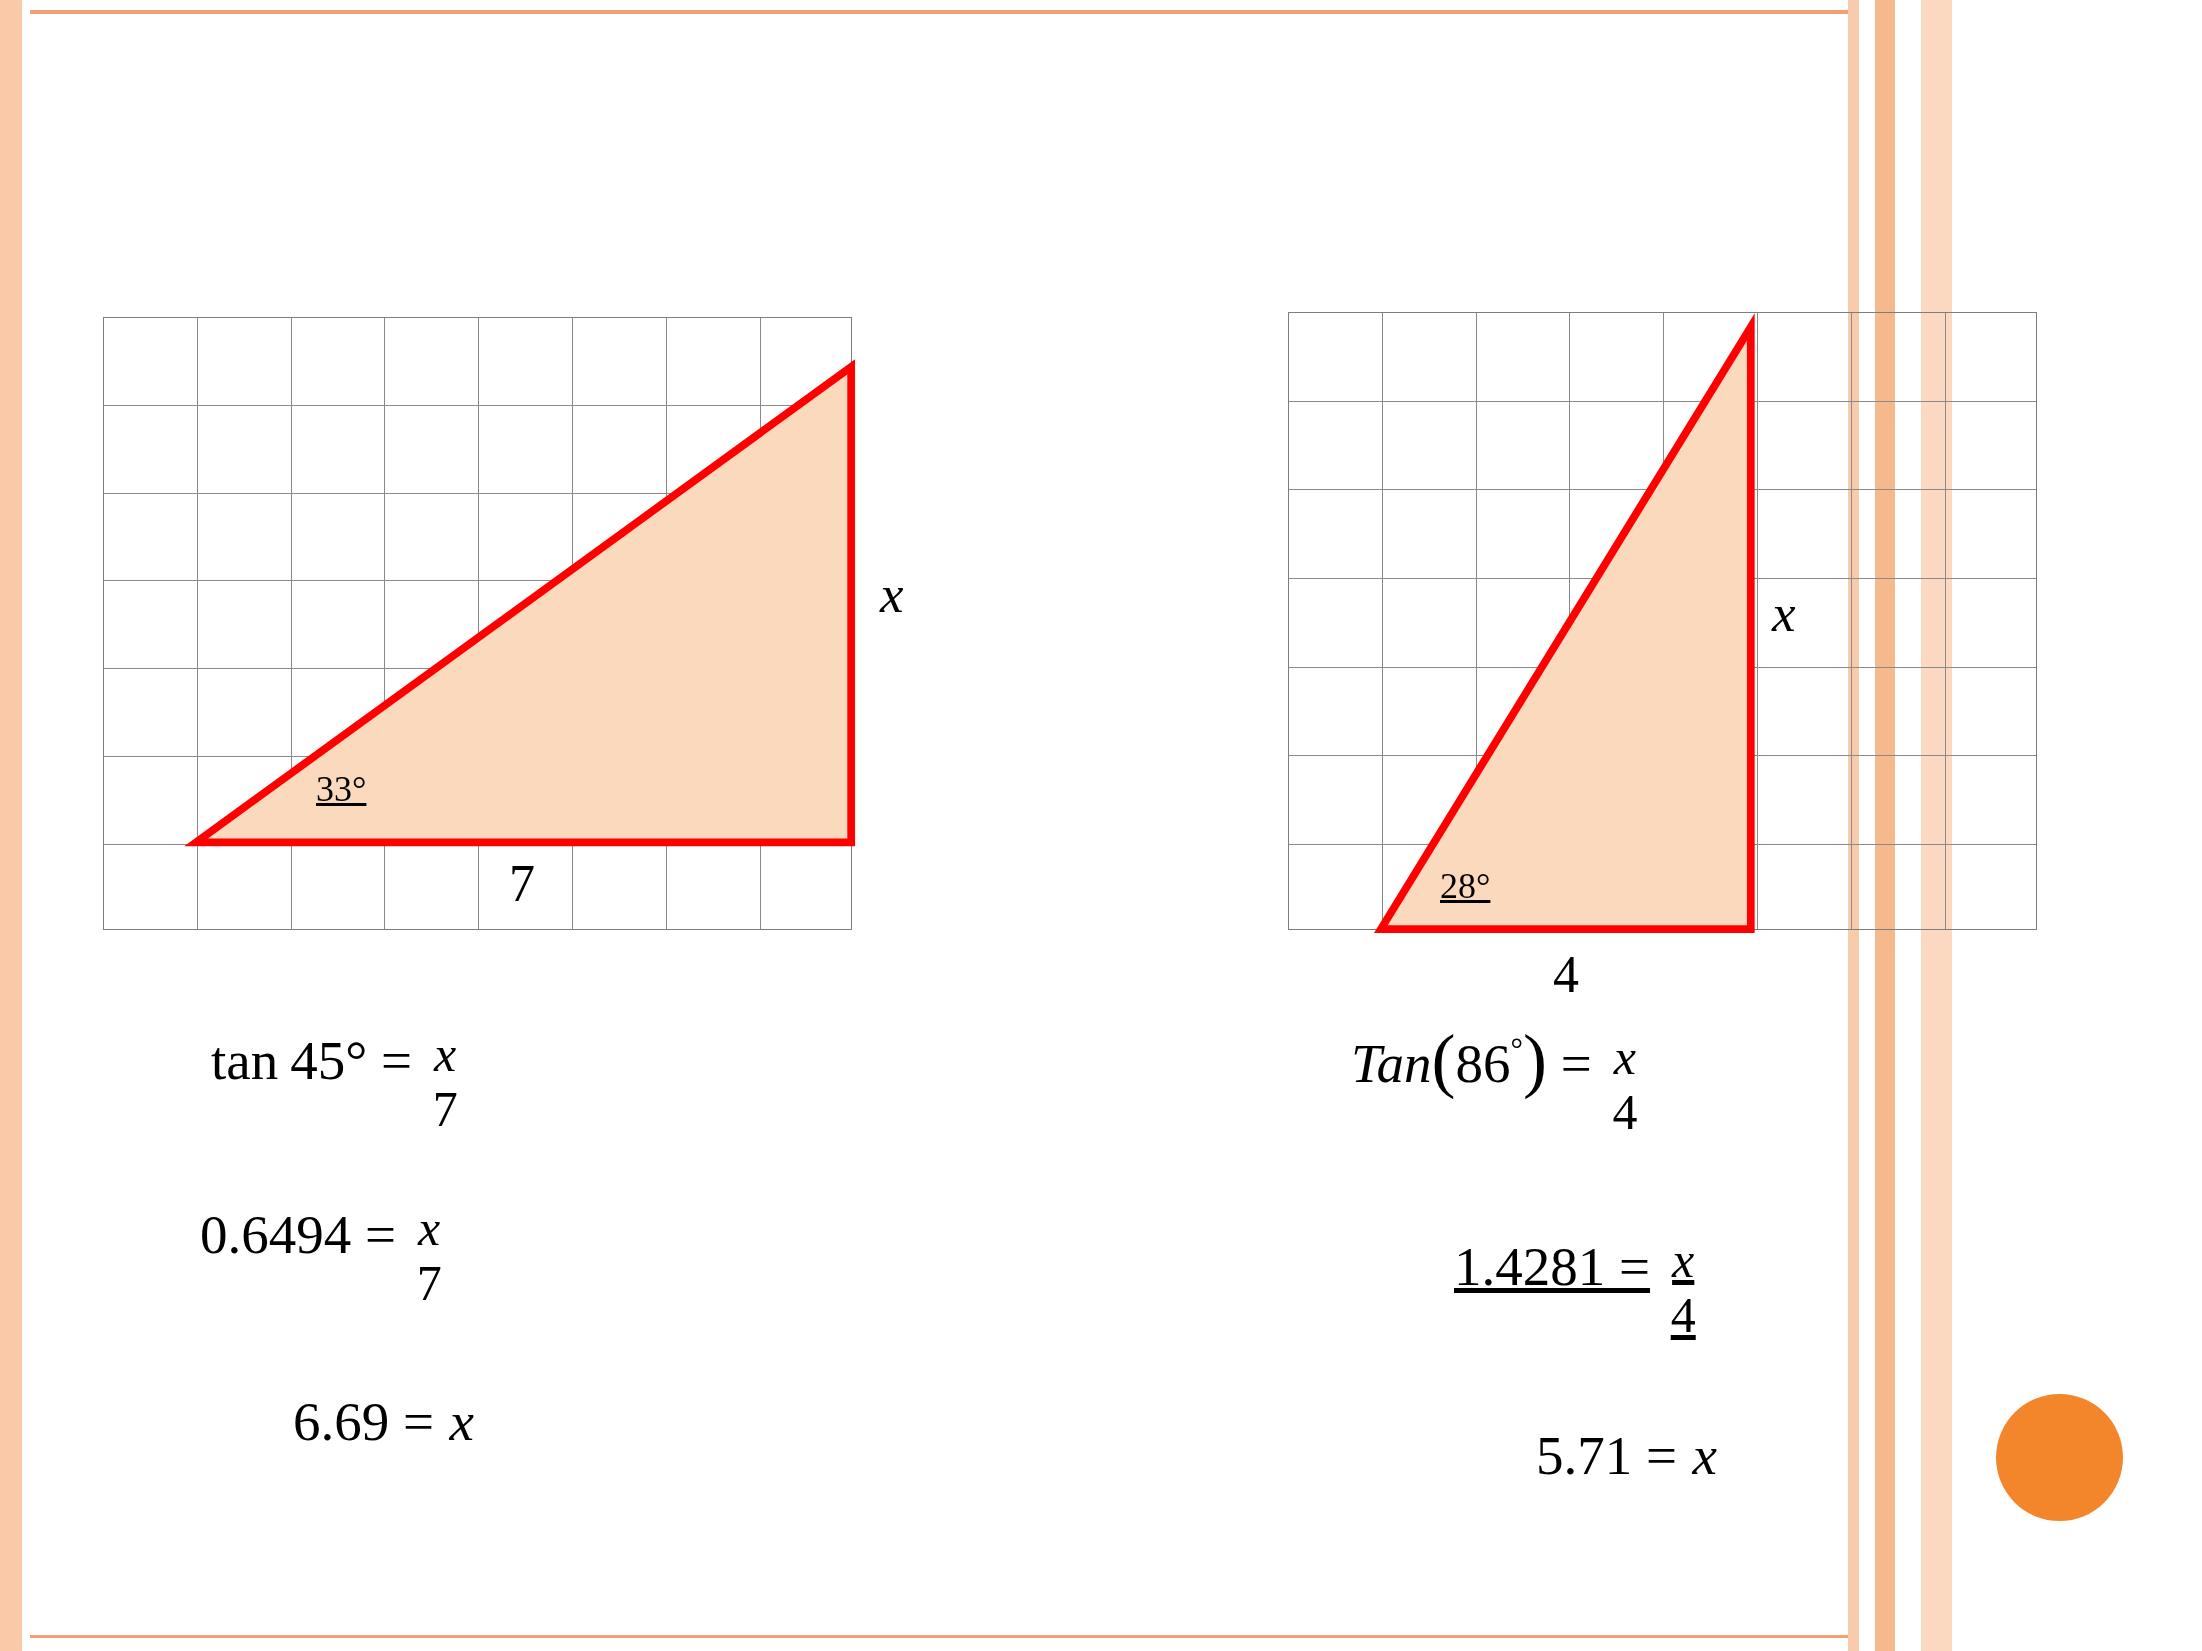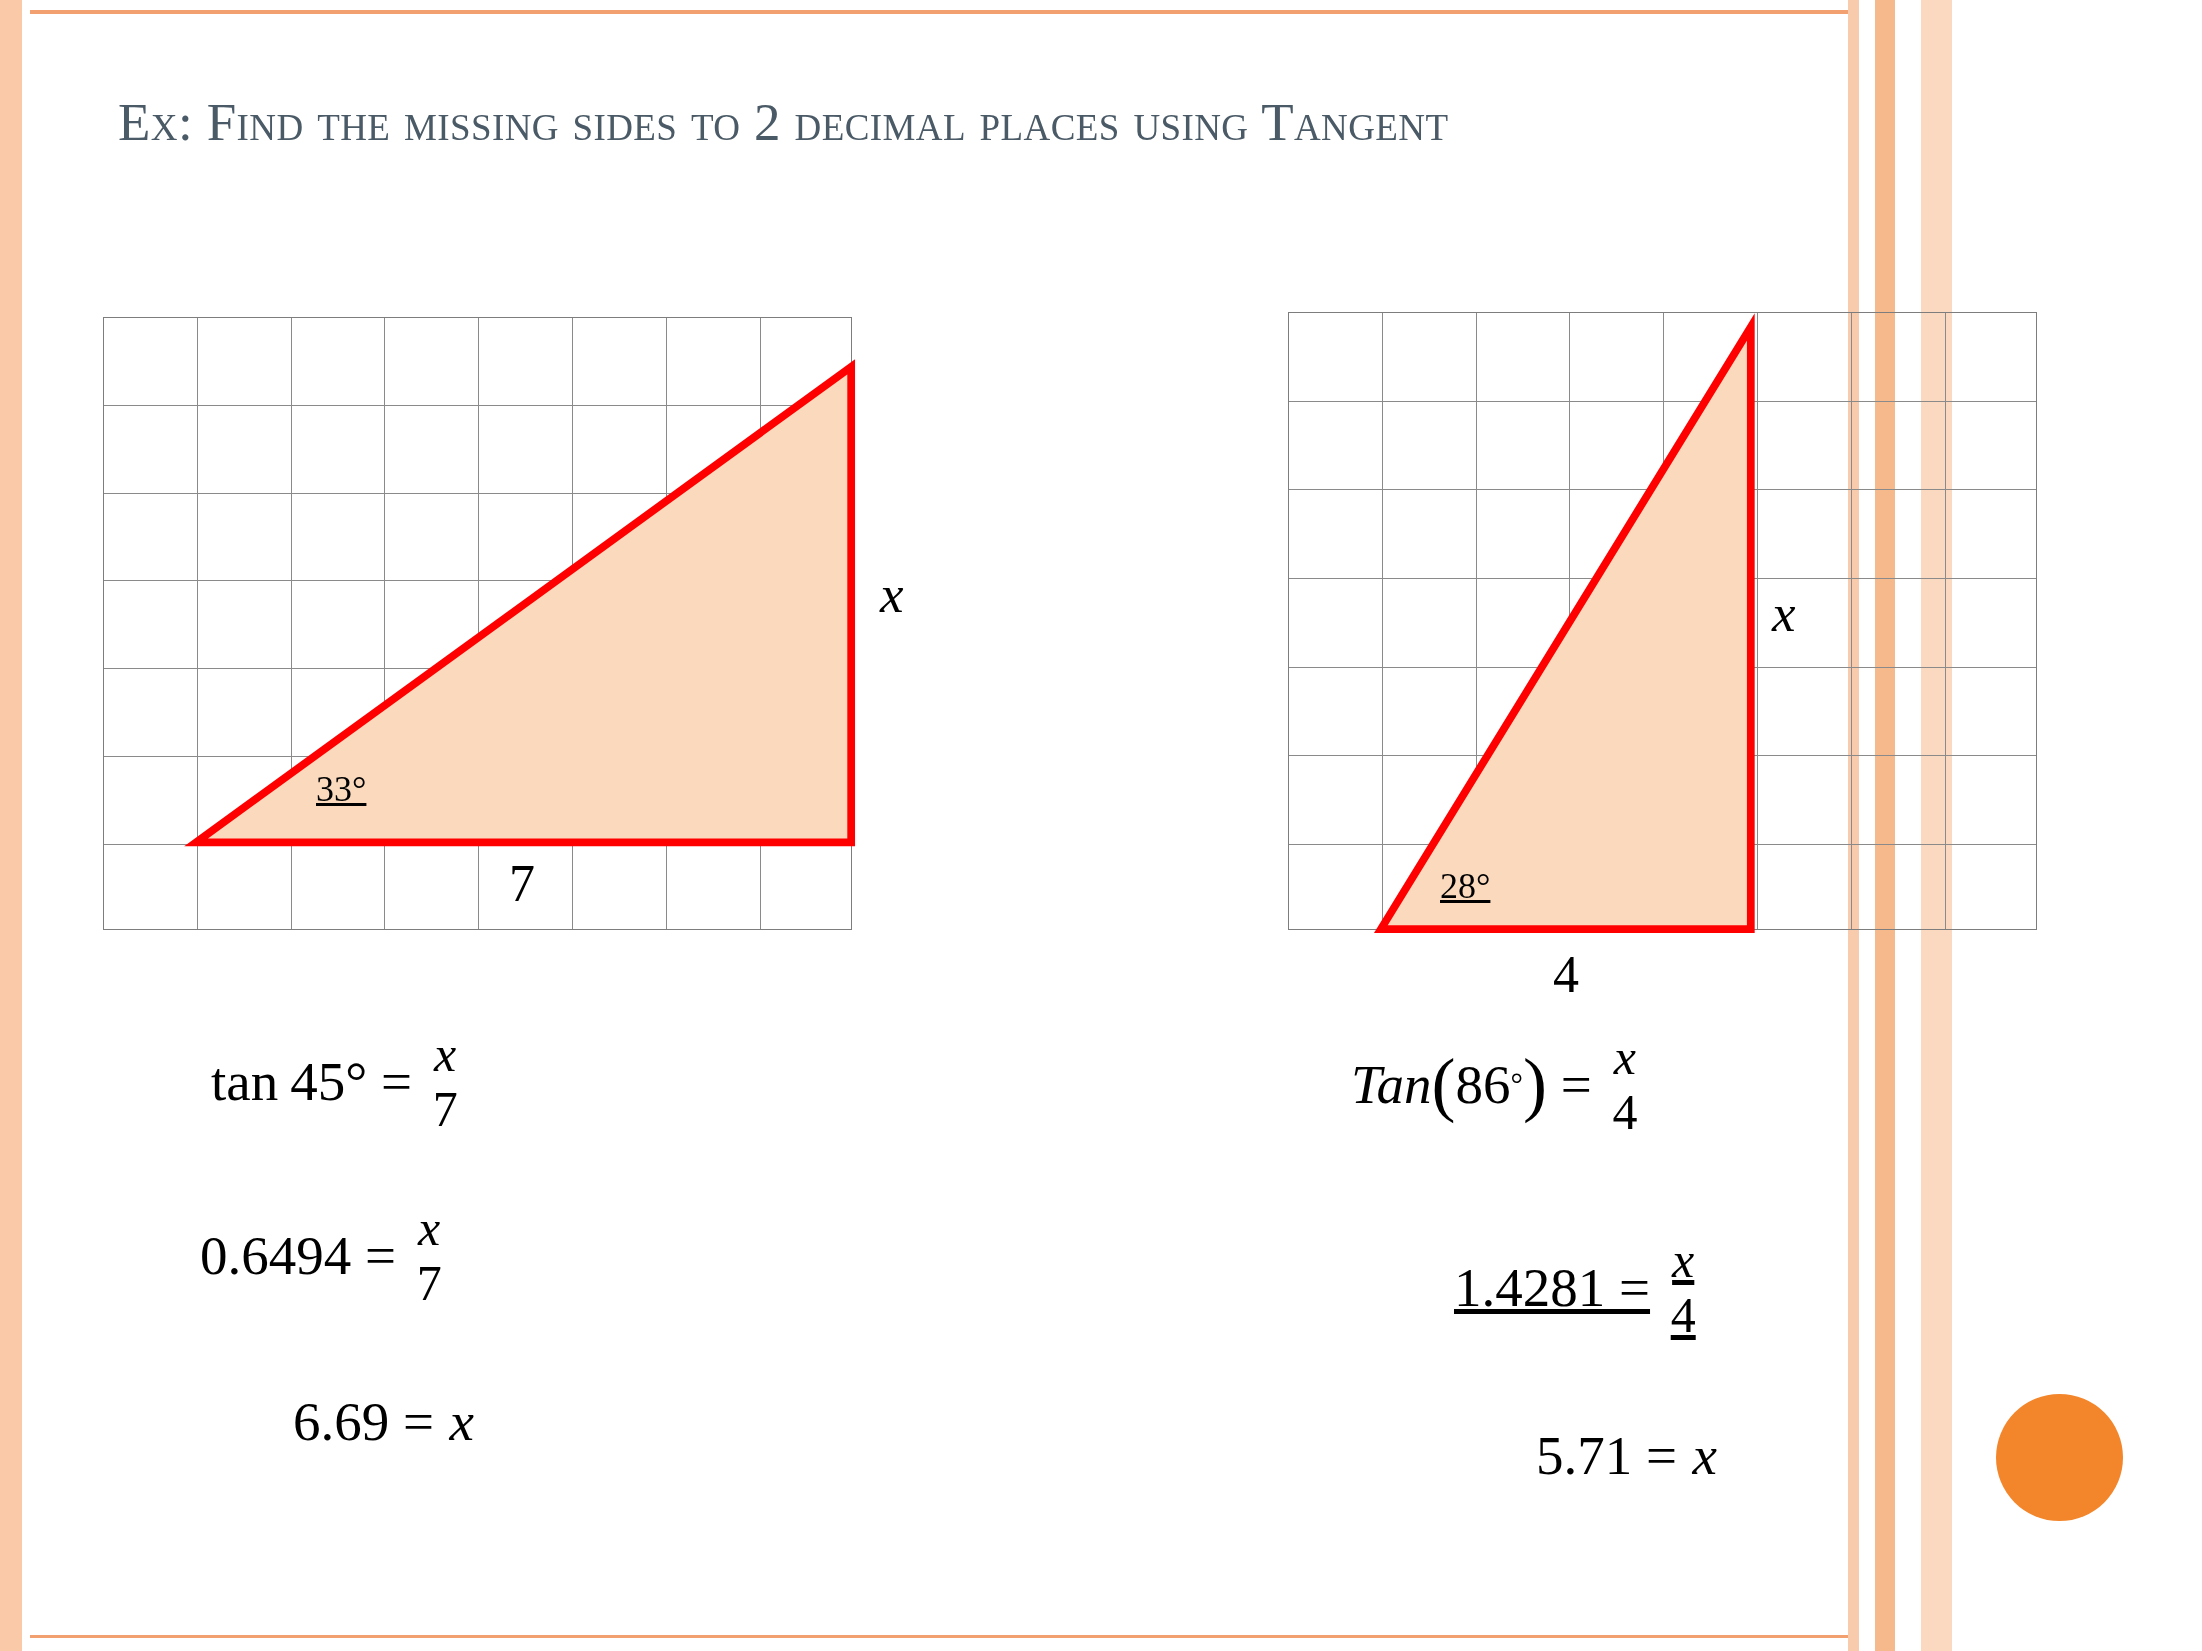--- a/index.html
+++ b/index.html
@@ -130,21 +130,20 @@
   }
   .lbl-ang {
     font-size: 36px;
     text-decoration: underline;
   }
 
   
   .mathrow {
     position: absolute;
     display: flex;
-    align-items: center;
     font-family: "Liberation Serif", serif;
     font-size: 55px;
     color: #000;
     white-space: nowrap;
   }
   .frac {
     display: inline-flex;
     flex-direction: column;
     align-items: center;
     justify-content: center;
@@ -188,21 +187,20 @@
   <div class="edge-left2"></div>
   <div class="edge-right-a"></div>
   <div class="edge-right-b"></div>
   <div class="edge-right-c"></div>
   <div class="edge-right-d"></div>
   <div class="edge-right-e"></div>
   <div class="edge-right-f"></div>
   <div class="top-rule"></div>
   <div class="bottom-rule"></div>
 
-  <div class="title">Ex: Find the missing sides to 2 decimal places using Tangent</div>
 
   <div class="grid" style="left:103px; top:317px; width:749px; height:613px;">
     <div class="vline" style="left:93px;"></div>
     <div class="vline" style="left:187px;"></div>
     <div class="vline" style="left:280px;"></div>
     <div class="vline" style="left:374px;"></div>
     <div class="vline" style="left:468px;"></div>
     <div class="vline" style="left:562px;"></div>
     <div class="vline" style="left:656px;"></div>
     <div class="hline" style="top:87px;"></div>

